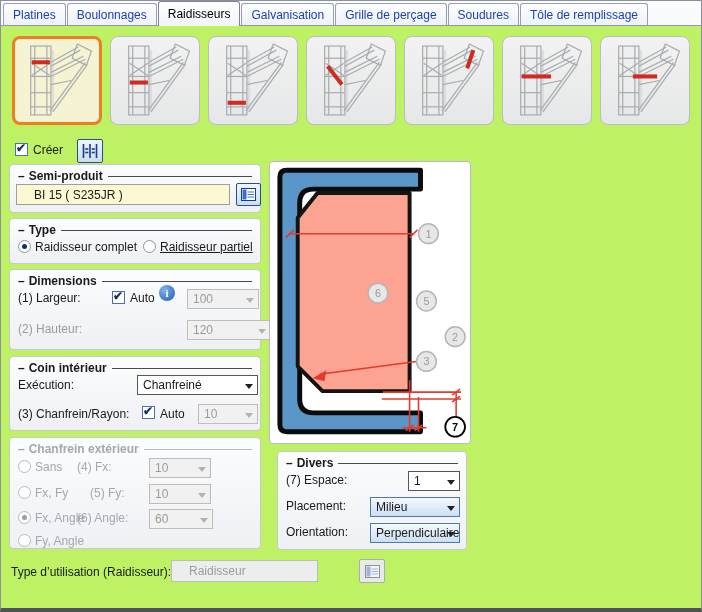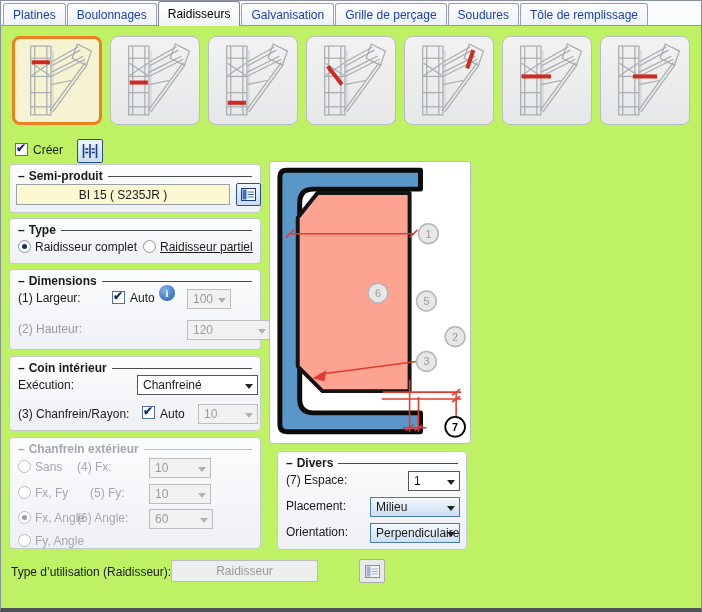--- a/index.html
+++ b/index.html
@@ -50,21 +50,21 @@
 
   .dd { position:absolute; height:20px; border:1px solid #565656; background:#fff;
         padding:2px 16px 0 5px; overflow:hidden; white-space:nowrap; }
   .dd .arr { position:absolute; right:4px; top:8px; width:0; height:0;
              border-left:4px solid transparent; border-right:4px solid transparent;
              border-top:5px solid #222; }
   .dd.blue { background:linear-gradient(#f4f9fe,#cbdff2); border-color:#4d7ba7; }
   .dd.dis { background:#f1f1f1; border-color:#bdbdbd; color:#9b9b9b; }
   .dd.dis .arr { border-top-color:#b2b2b2; }
 
-  .txtinput { position:absolute; border:1px solid #9aa0a6; background:#fbf8d2; padding:3px 5px;text-align:center; }
+  .txtinput { position:absolute; border:1px solid #9aa0a6; background:#fbf8d2; padding:3px 17px; }
   .txtinput.dis { background:#eceded; border-color:#b9bdc1; color:#9b9b9b; }
 
   .iconbtn { position:absolute; width:26px; height:24px; border:1px solid #2b4d8c; border-radius:2px;
              background:linear-gradient(#eef5fd,#c9ddf1); display:flex; align-items:center;
              justify-content:center; }
   .iconbtn.dis { border-color:#a9adb2; background:#e8e9ea; }
 
   .infoicon { position:absolute; width:16px; height:16px; border-radius:50%;
               background:radial-gradient(circle at 35% 30%, #7db3ec, #1f5cad);
               color:#fff; font-weight:bold; font-size:11px; text-align:center; line-height:16px;
@@ -316,21 +316,21 @@
   <div class="group" style="left:8px; top:268px; width:252px; height:81px;">
     <div class="gtitle">
       <span class="dash">–</span>
       <span>Dimensions</span>
       <span class="line"></span>
     </div>
     <span class="abs" style="left:8px; top:21px;">(1) Largeur:</span>
     <span class="cb checked" style="left:102px; top:21px;"></span>
     <span class="abs" style="left:120px; top:21px;">Auto</span>
     <span class="infoicon" style="left:149px; top:15px;">i</span>
-    <div class="dd dis" style="left:177px; top:19px; width:44px;">
+    <div class="dd dis" style="left:177px; top:19px; width:72px;">
       <span>100</span><span class="arr"></span>
     </div>
     <span class="abs gray" style="left:8px; top:52px;">(2) Hauteur:</span>
     <div class="dd dis" style="left:177px; top:50px; width:84px;">
       <span>120</span><span class="arr"></span>
     </div>
   </div>
 
   <div class="group" style="left:8px; top:355px; width:252px; height:75px;">
     <div class="gtitle">

